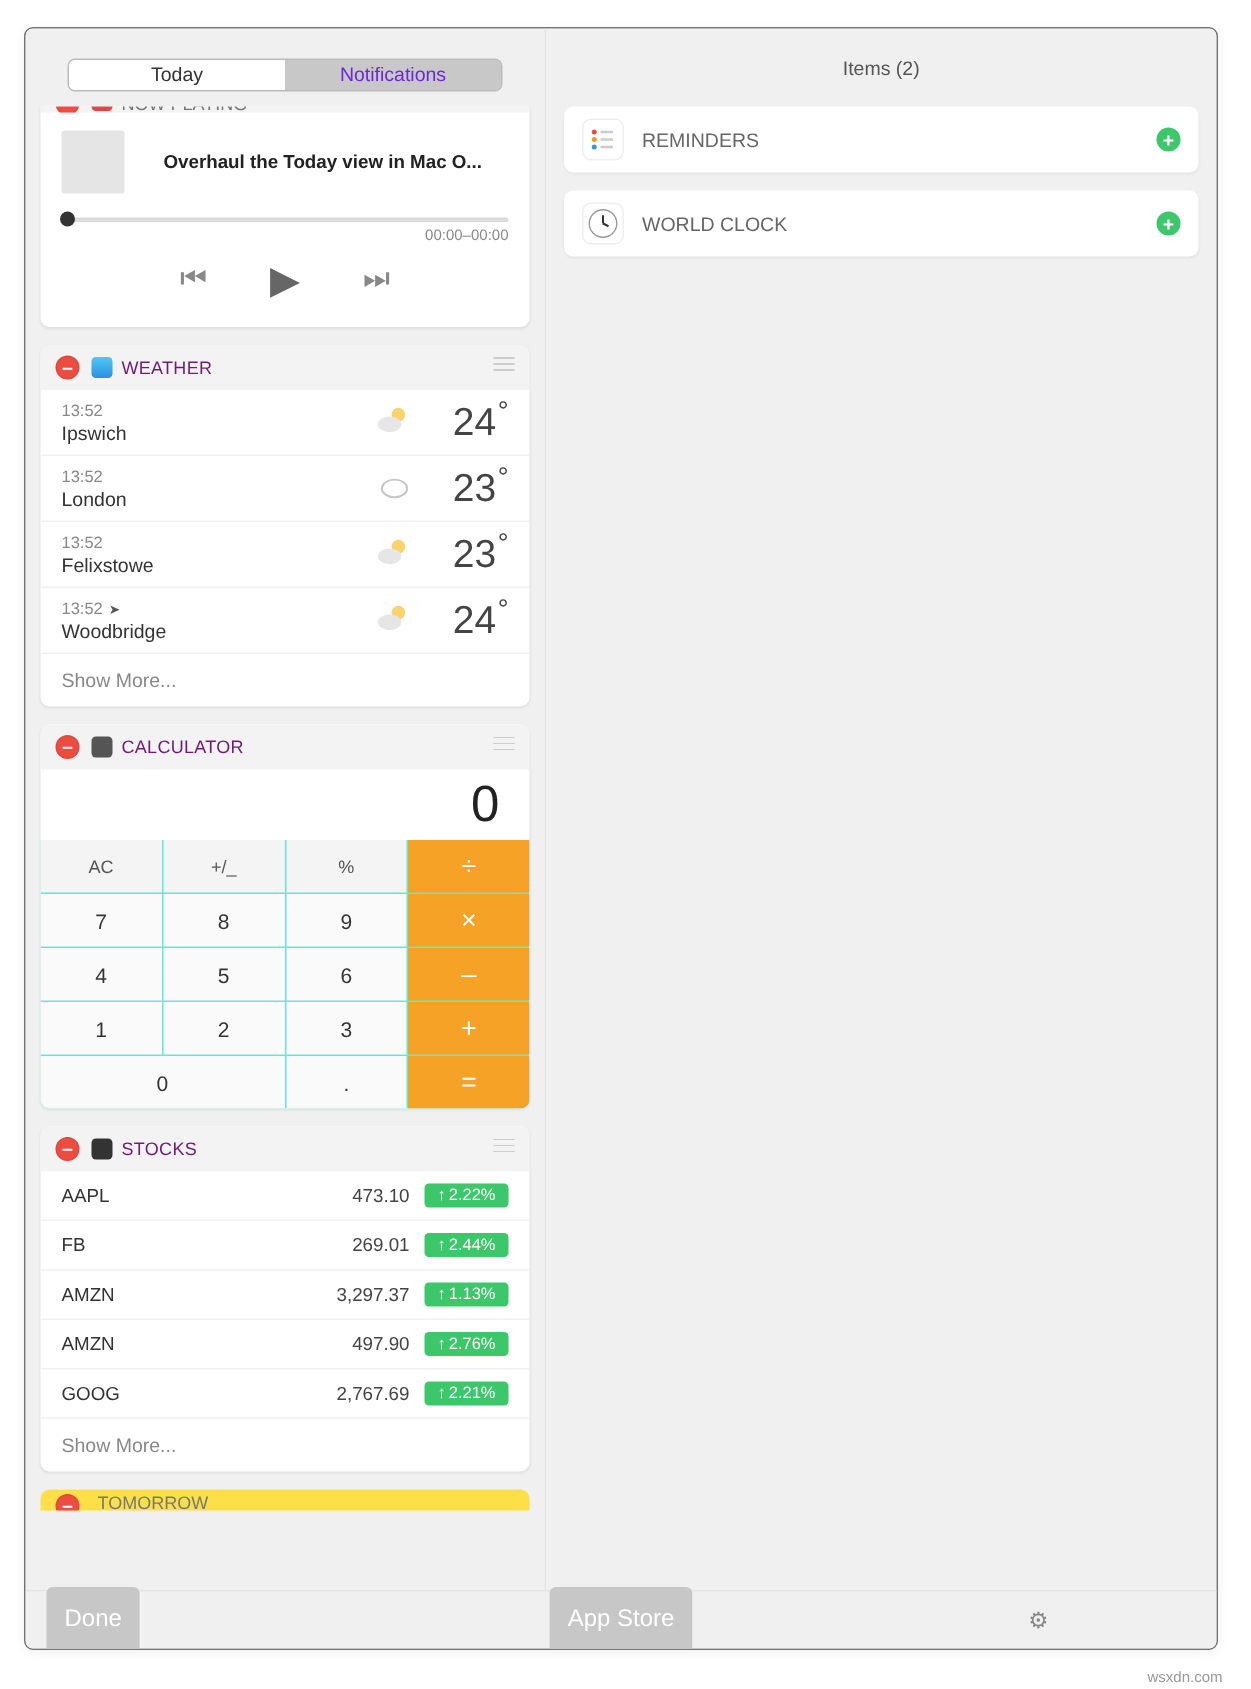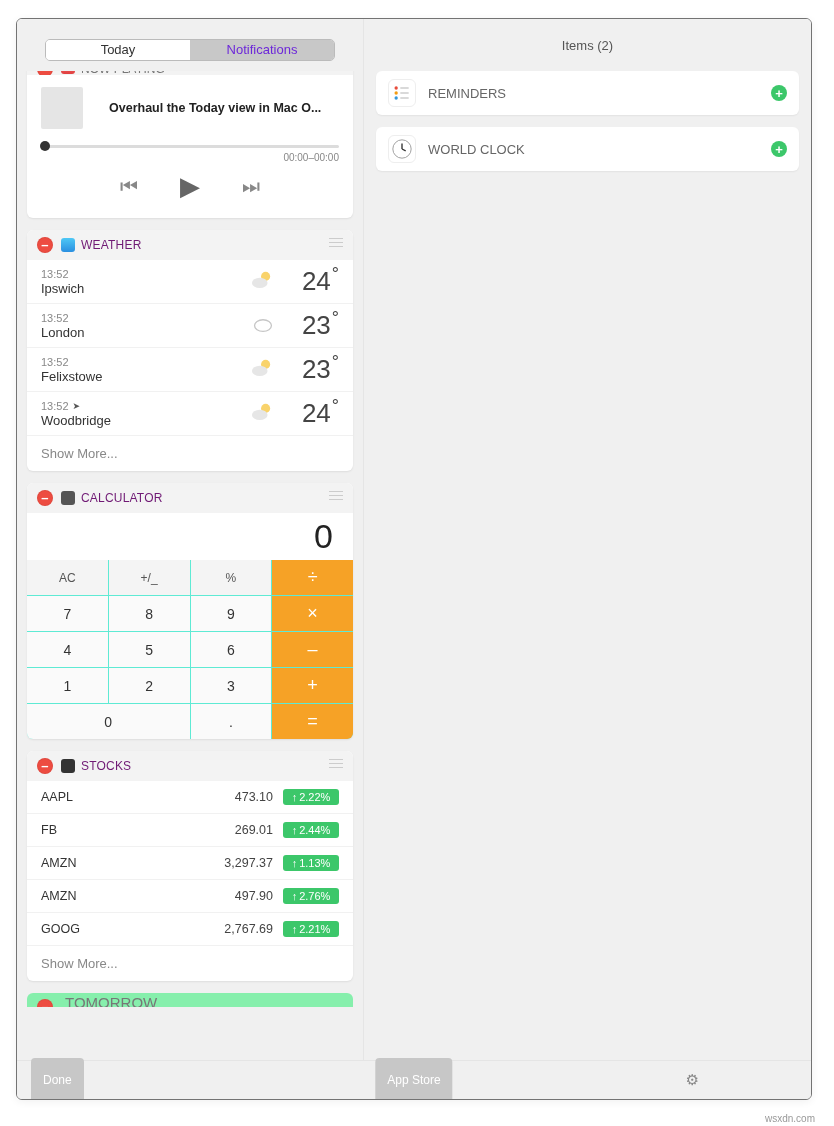--- a/index.html
+++ b/index.html
@@ -278,28 +278,28 @@
     min-width: 46px;
     text-align: center;
     display: inline-flex;
     align-items: center;
     justify-content: center;
     gap: 2px;
   }
   
   .cut-header {
     height: 14px;
-    background: #86efac;
+    background: #fde047;
     border-radius: 6px 6px 0 0;
     display: flex;
-    align-items: flex-end;
+    align-items: center;
     padding: 0 10px 0 10px;
     overflow: hidden;
     color: #777;
-    font-size: 15px;
+    font-size: 12px;
   }
   
   .right-title {
     height: 52px;
     display: flex;
     align-items: center;
     justify-content: center;
     font-size: 13px;
     color: #555;
   }
@@ -349,21 +349,21 @@
     border-top: 1px solid #e5e5e5;
     background: #f0f0f0;
     display: flex;
     align-items: center;
     padding: 0 14px;
     position: relative;
   }
   .fbtn {
     background: #c7c7c7;
     color: #fff;
-    font-size: 12px;
+    font-size: 16px;
     border-radius: 4px;
     padding: 15px 12px;
     line-height: 14px;
   }
   .fbtn.center {
     position: absolute;
     left: 50%;
     transform: translateX(-50%);
   }
   .gear {

